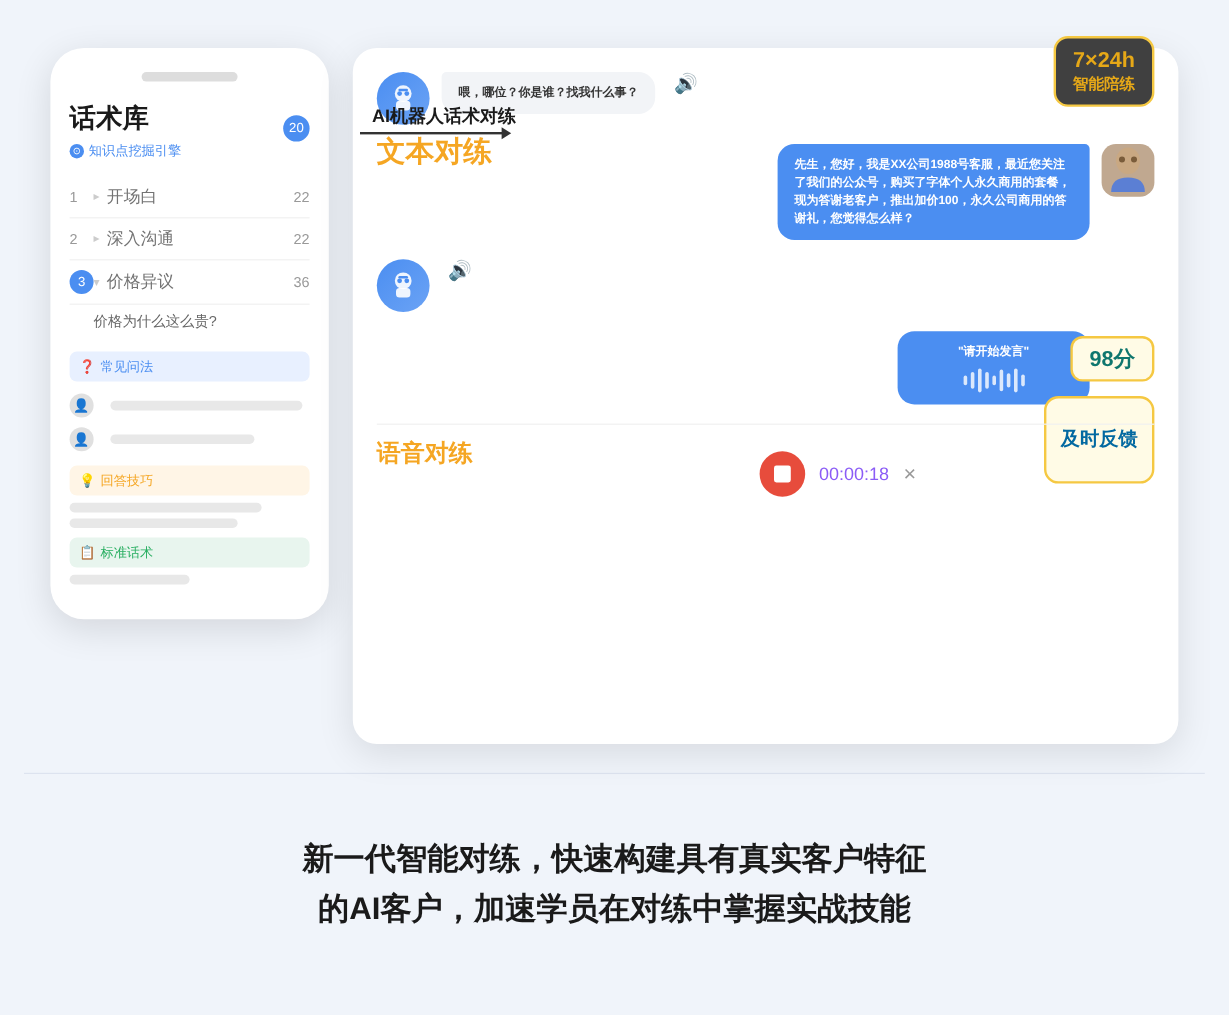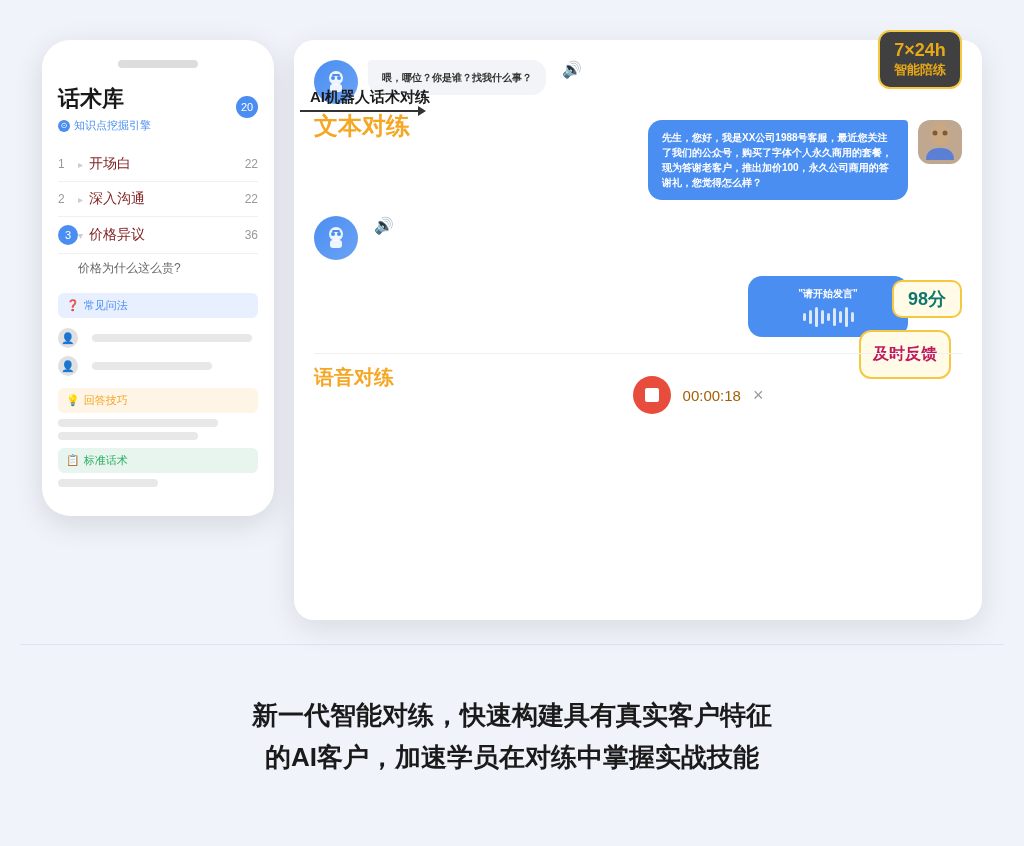--- a/index.html
+++ b/index.html
@@ -106,21 +106,21 @@
       border-radius: 50%;
       display: flex;
       align-items: center;
       justify-content: center;
       font-size: 11px;
     }
 
     .menu-label {
       flex: 1;
       font-size: 14px;
-      color: #7f1d1d;
+      color: #737373;
       font-weight: 500;
     }
 
     .menu-count {
       font-size: 12px;
       color: #999;
     }
 
     .menu-arrow {
       font-size: 10px;
@@ -367,28 +367,28 @@
       border-radius: 10px;
       padding: 5px 14px;
       font-size: 18px;
       font-weight: 700;
       color: #0f766e;
     }
 
     
     .feedback-badge {
       position: absolute;
-      right: 31px;
+      right: 20px;
       background: #fffbe6;
       border: 2px solid #f5c842;
       border-radius: 12px;
-      padding: 12px 12px;
+      padding: 24px 12px;
       font-size: 16px;
       font-weight: 700;
-      color: #be185d;
+      color: #0369a1;
     }
 
     
     .voice-bar {
       display: flex;
       align-items: center;
       gap: 12px;
       padding: 10px 0;
     }
 
@@ -404,21 +404,21 @@
 
     .rec-icon {
       width: 14px;
       height: 14px;
       background: white;
       border-radius: 2px;
     }
 
     .time-text {
       font-size: 15px;
-      color: #a16207;
+      color: #8b5cf6;
     }
 
     .close-btn {
       font-size: 18px;
       color: #999;
     }
 
     
     .bottom-description {
       text-align: center;

